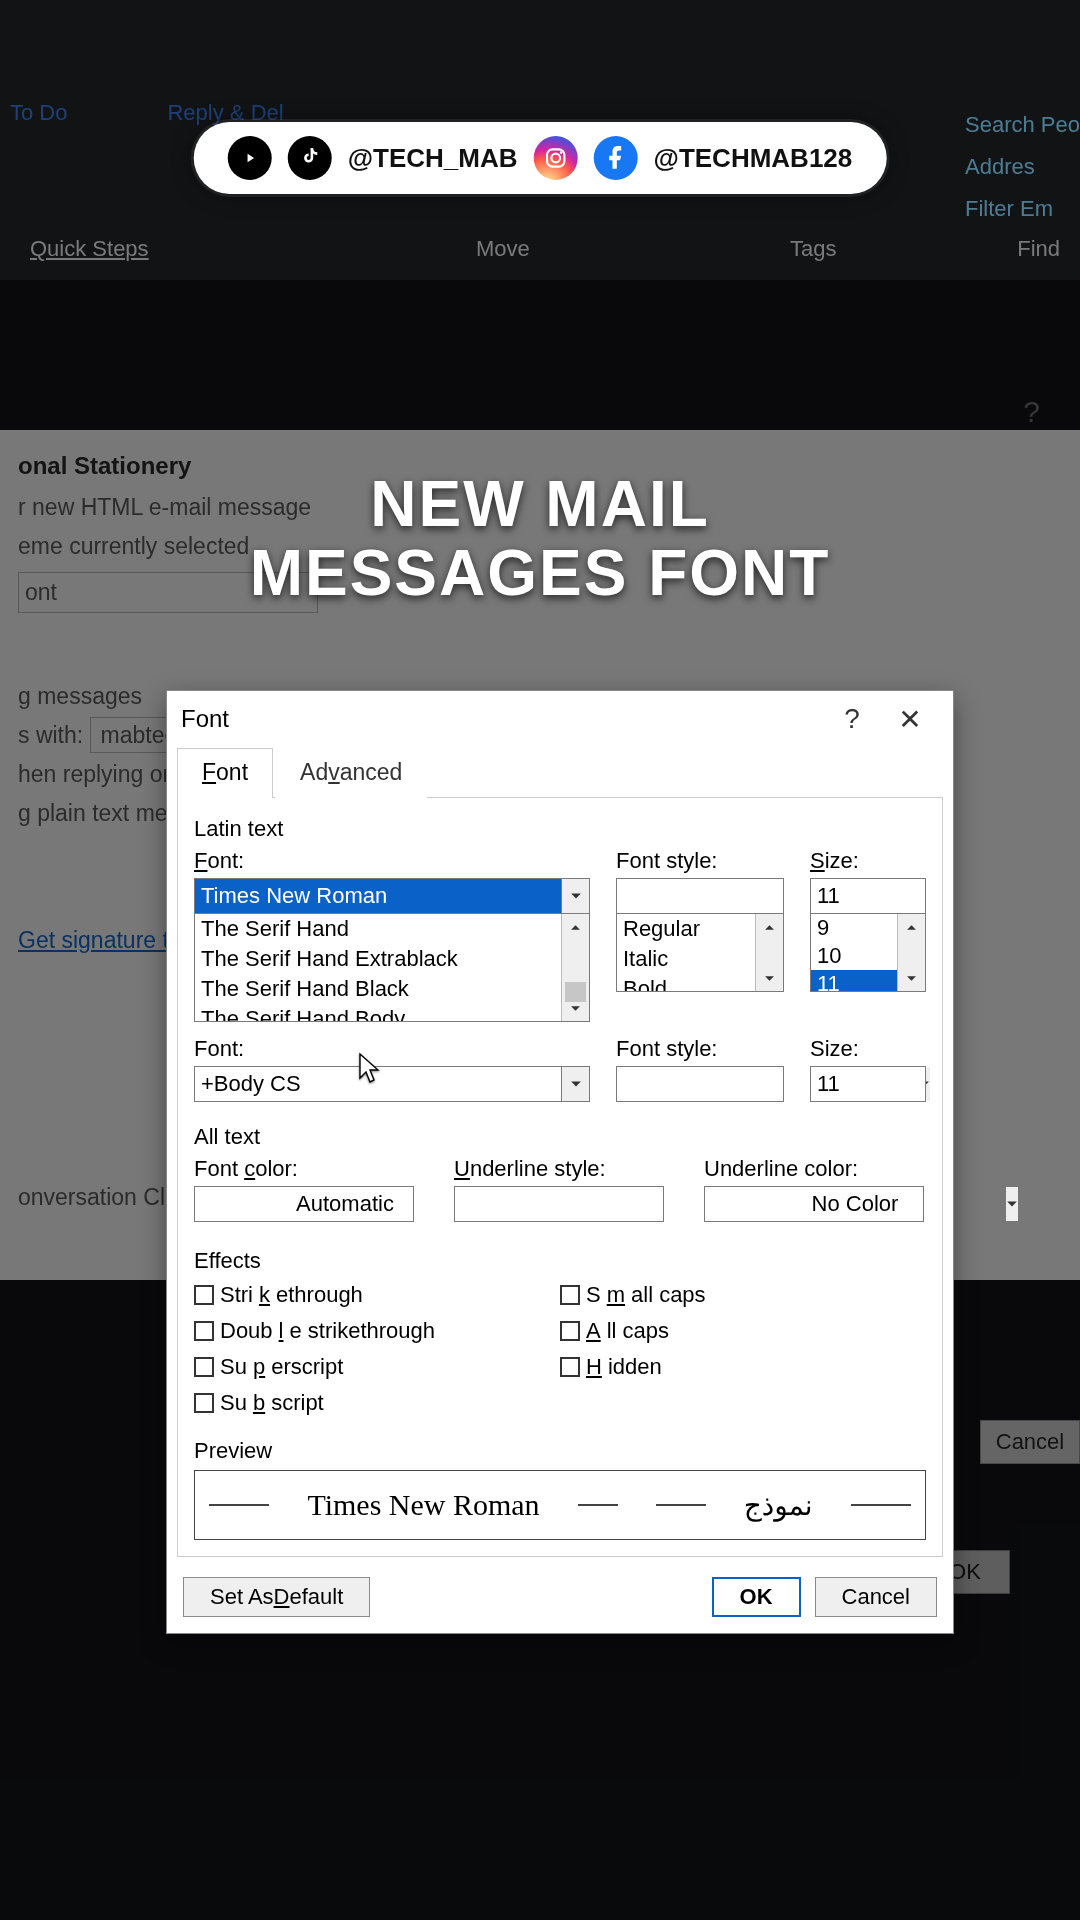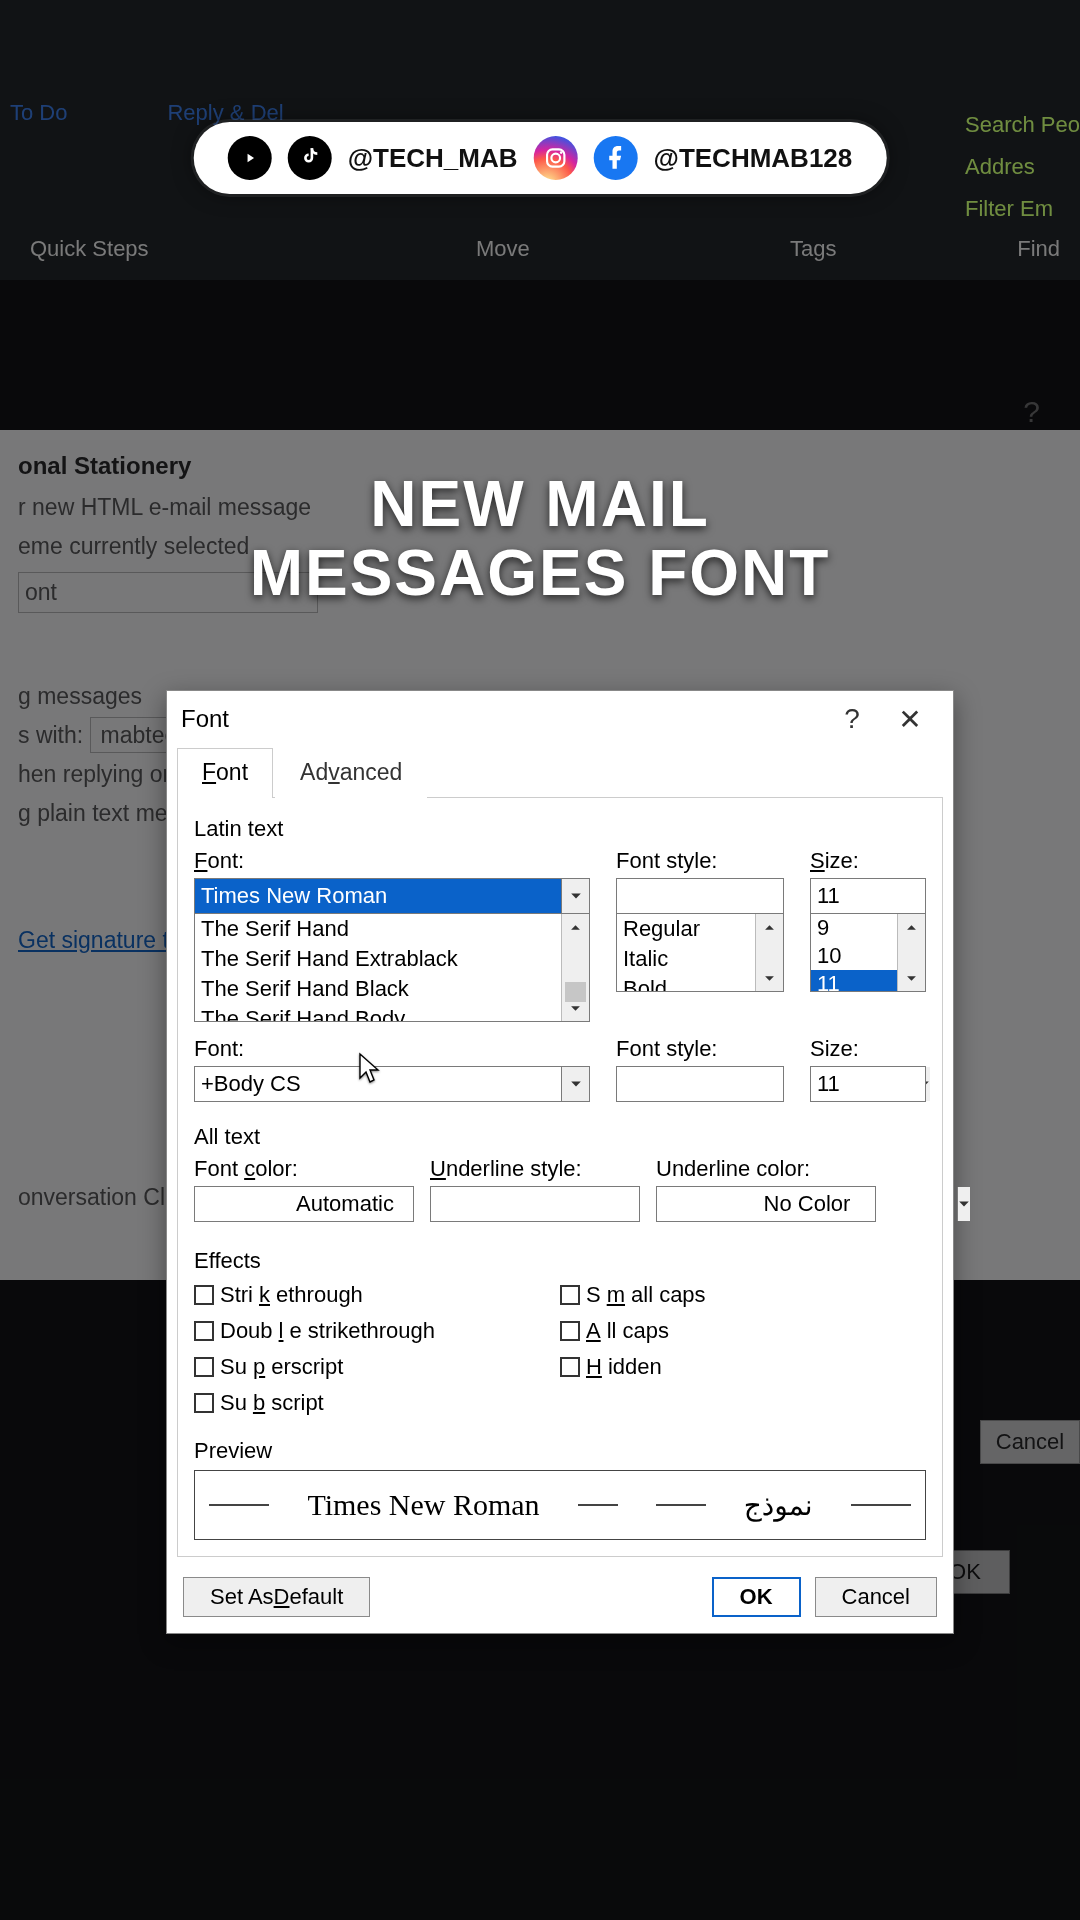--- a/index.html
+++ b/index.html
@@ -10,21 +10,21 @@
   
   .ribbon-bg {
     position: absolute; top: 0; left: 0; right: 0; height: 280px;
     background: #1f2226;
     filter: brightness(0.55);
   }
   .ribbon-row { display: flex; align-items: flex-start; gap: 30px; padding: 100px 0 0 10px; color: #3b82f6; font-size: 22px; }
   .ribbon-item { display: flex; flex-direction: column; align-items: center; opacity: .85; }
   .ribbon-groups { position:absolute; bottom:48px; left:0; right:0; display:flex; color:#ddd; font-size:22px; }
   .ribbon-groups div { padding: 4px 20px; }
-  .ribbon-groups .qlabel { position:absolute; left:10px; }
+  .ribbon-groups .qlabel { position:absolute; left:10px;text-decoration:underline; }
   .ribbon-groups .mlabel { position:absolute; left:456px; }
   .ribbon-groups .tlabel { position:absolute; left:770px; }
   .ribbon-groups .flabel { position:absolute; right:0; }
 
   
   .stationery-bg {
     position: absolute; top: 280px; left: 0; right: 0; bottom: 0;
     background: #0e0f11;
   }
   .stationery-bg::after{content:"";position:absolute;inset:0;background:rgba(0,0,0,.35);}
@@ -115,21 +115,21 @@
   .listbox .sb .thumb { position:absolute; left:3px; right:3px; top:42px; height:20px; background:#c6c6c6; }
 
   
   .col-size .listbox { height:78px; }
   .col-size .listbox .item { line-height:24px; }
 
   .row-cs { margin-top: 14px; display:flex; gap:26px; }
   .row-cs .col-font { position:relative; }
 
   .alltext { margin-top: 22px; }
-  .row-clr { display:flex; gap: 16px; margin-top: 2px; }
+  .row-clr { display:flex; gap: 40px; margin-top: 2px; }
   .row-clr .c1 { width: 220px; }
   .row-clr .c2 { width: 210px; }
   .row-clr .c3 { width: 220px; }
 
   .effects { margin-top: 26px; }
   .fx-grid { display:flex; margin-top: 8px; }
   .fx-col { width: 50%; display:flex; flex-direction:column; gap: 10px; }
   .chk { display:flex; align-items:center; gap:6px; font-size:22px; cursor:pointer; }
   .chk .box { width:20px; height:20px; border:2px solid #333; display:inline-block; }
 
@@ -152,21 +152,21 @@
   .bg-cancel { position:absolute; right:0; top:1420px; width:100px; height:44px; background:#efefef; border:1px solid #aaa; color:#222; text-align:center; line-height:42px; font-size:22px; opacity:.4; }
 
   
   .cursor-arrow { position:absolute; top:1052px; left:358px; width:24px; height:32px; pointer-events:none; }
   .cursor-arrow svg { width:24px; height:32px; filter: drop-shadow(0 1px 1px rgba(0,0,0,.5)); }
 
   
   .stationery-help { position:absolute; top:395px; right:40px; font-size:30px; color:#666; opacity:.5; }
 
   
-  .rb-right { position:absolute; top:104px; right:0; color:#bef264; font-size:22px; opacity:.55; line-height:42px; text-align:left; }
+  .rb-right { position:absolute; top:104px; right:0; color:#7dd3fc; font-size:22px; opacity:.55; line-height:42px; text-align:left; }
 </style>
 </head>
 <body>
 
 <div class="stage">
 
   <div class="ribbon-bg">
     <div class="ribbon-row">
       <div class="ribbon-item">
         <span>To Do</span>

